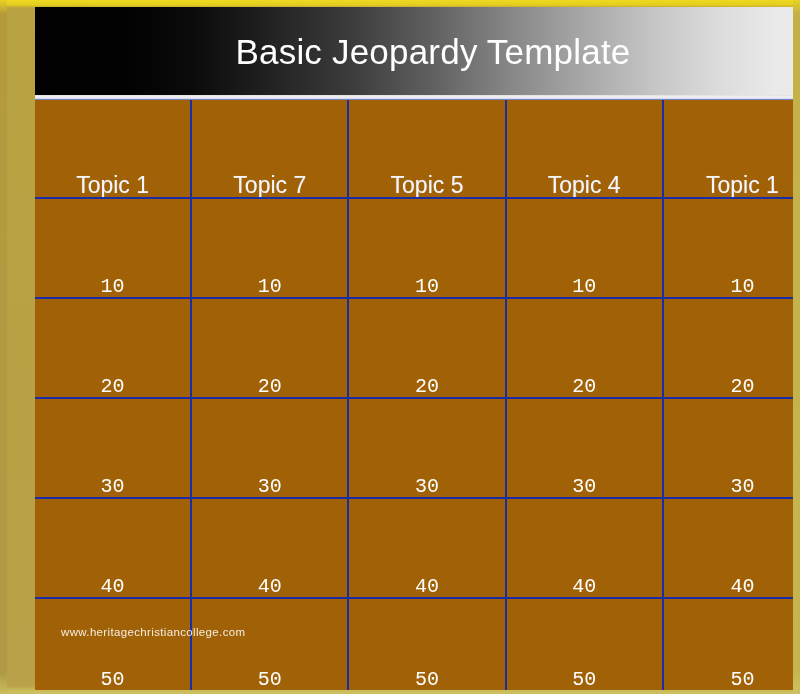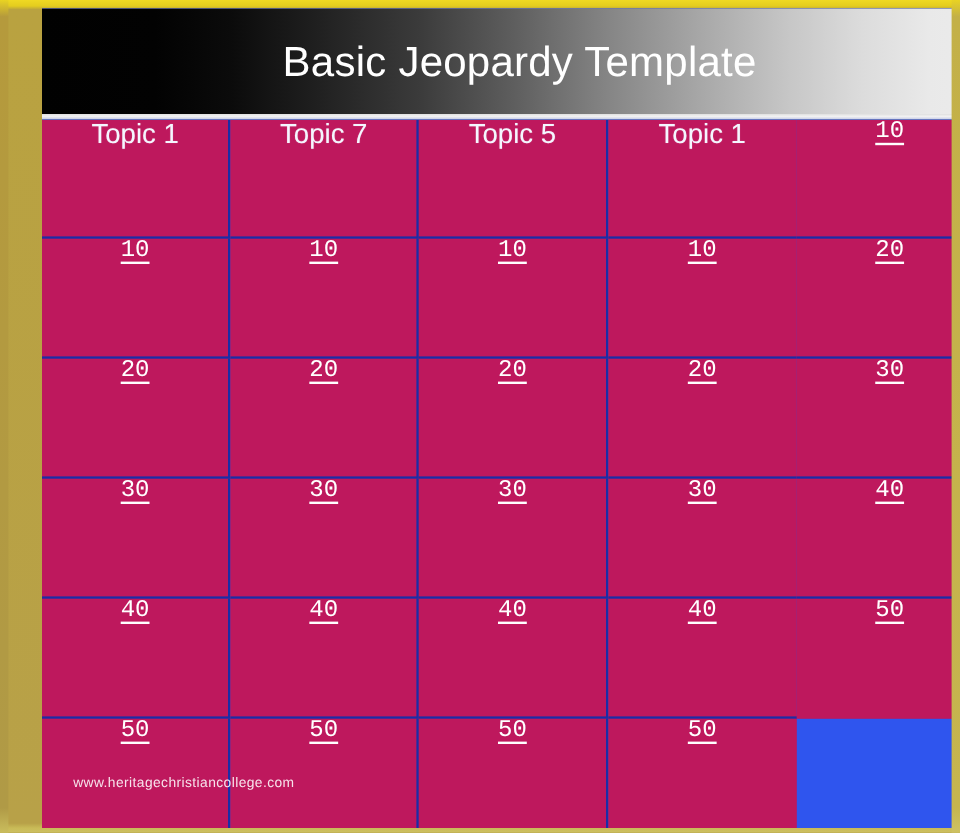--- a/index.html
+++ b/index.html
@@ -80,23 +80,23 @@
     height: 590px;
     display: grid;
     grid-template-rows: 99px 100px 100px 100px 100px 91px;
     grid-template-columns: repeat(5, 1fr);
     background: #2f55ee;
   }
 
   .cell {
     position: relative;
     display: flex;
-    align-items: flex-start;
+    align-items: flex-end;
     justify-content: center;
-    background: #be185d;
+    background: #a16207;
     border-right: 2px solid #1b2da6;
     border-bottom: 2px solid #1b2da6;
     overflow: hidden;
   }
   .cell.col-5 { border-right: none; }
   .cell.row-6 { border-bottom: none; }
 
   .topic-label {
     color: #f4f6ff;
     font-size: 23px;
@@ -113,21 +113,21 @@
     text-decoration: underline;
     text-underline-offset: 5px;
     text-decoration-thickness: 2px;
     font-family: Liberation Mono, monospace;
   }
 
   
   #watermark {
     position: absolute;
     left: 26px;
-    top: 547px;
+    top: 526px;
     color: rgba(255,255,255,0.88);
     font-size: 11.5px;
     letter-spacing: 0.35px;
     white-space: nowrap;
     pointer-events: none;
     z-index: 4;
   }
 </style>
 </head>
 <body>
@@ -148,20 +148,23 @@
 
       <div class="cell row-1 col-1">
         <span class="topic-label">Topic 1</span>
       </div>
       <div class="cell row-1 col-2">
         <span class="topic-label">Topic 7</span>
       </div>
       <div class="cell row-1 col-3">
         <span class="topic-label">Topic 5</span>
       </div>
+      <div class="cell row-1 col-4">
+        <span class="topic-label">Topic 4</span>
+      </div>
       <div class="cell row-1 col-5">
         <span class="topic-label">Topic 1</span>
       </div>
 
       <div class="cell row-2 col-1">
         <span class="value-label">10</span>
       </div>
       <div class="cell row-2 col-2">
         <span class="value-label">10</span>
       </div>

